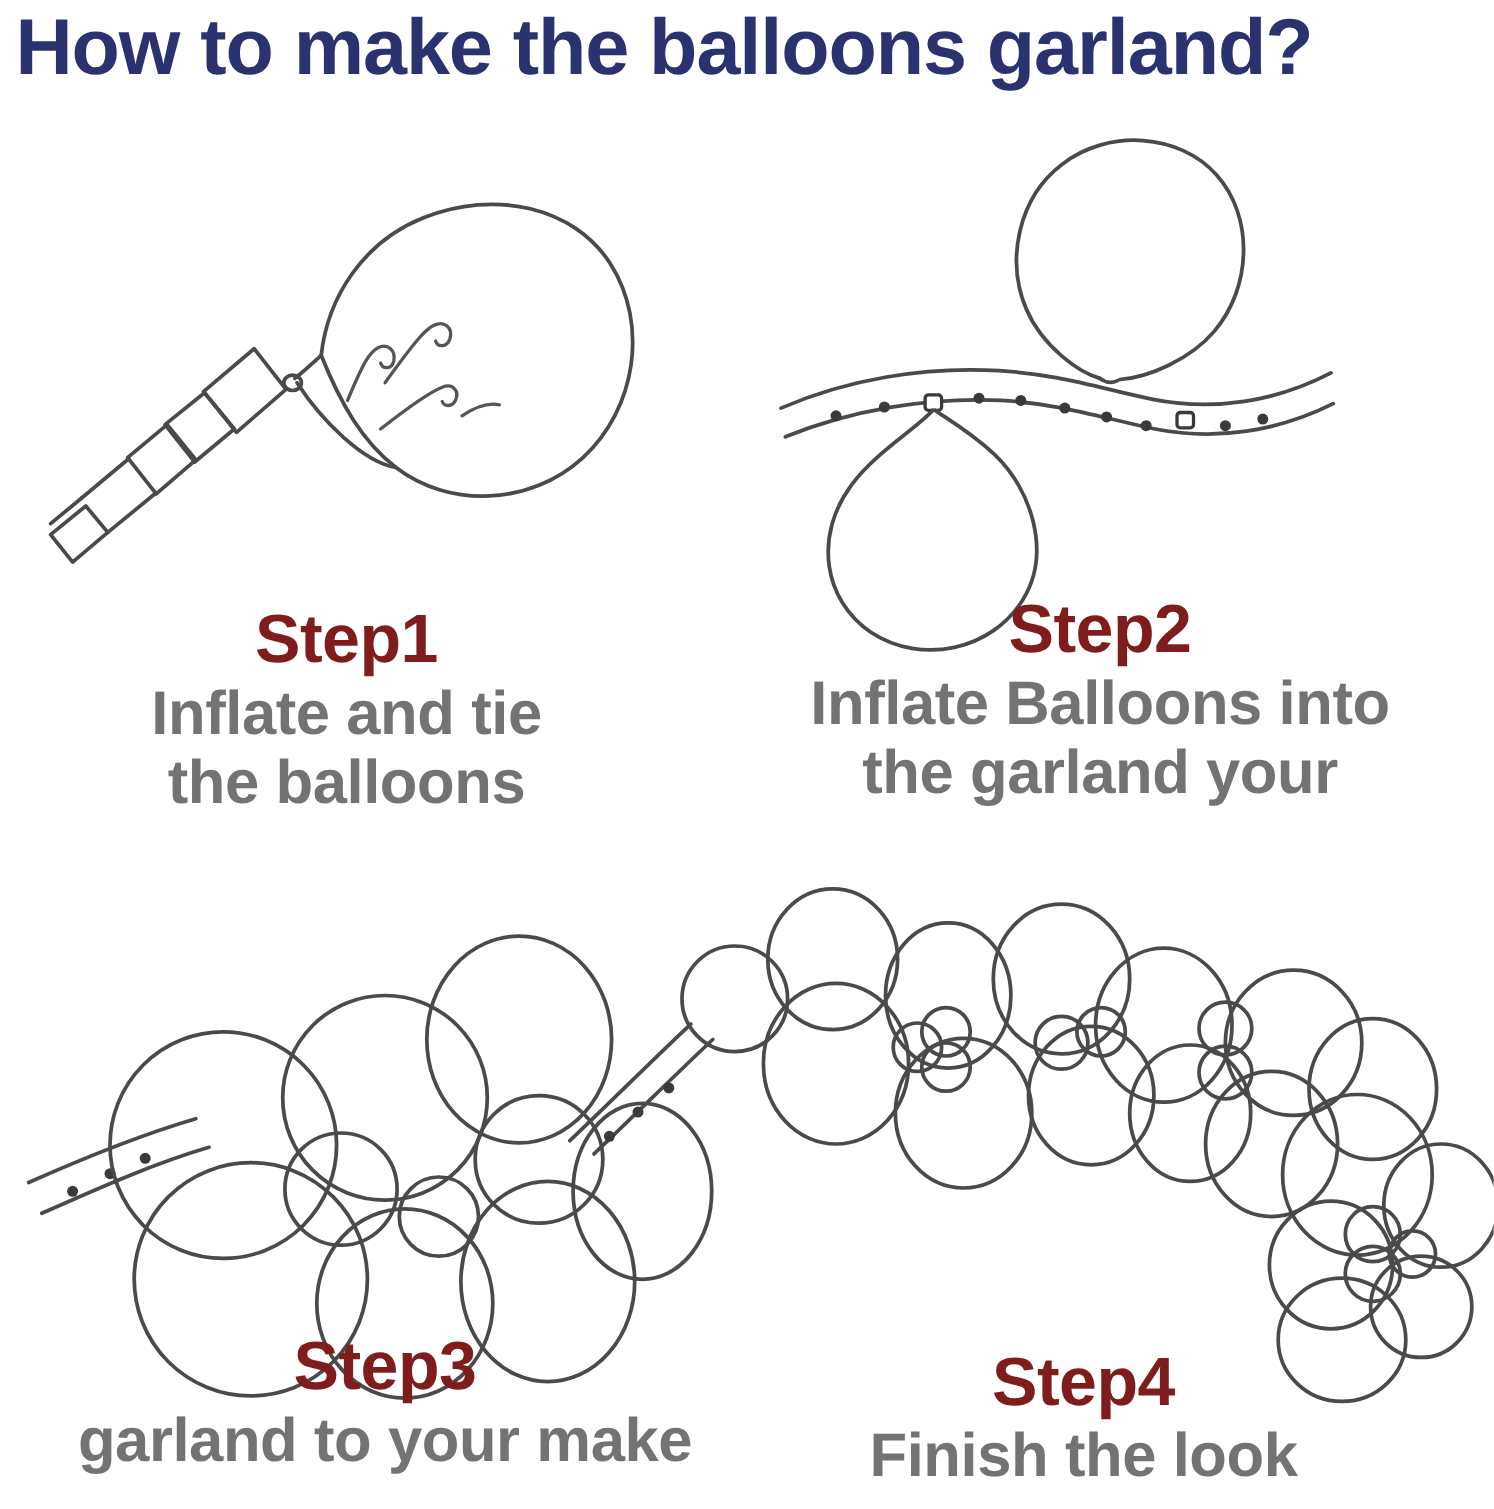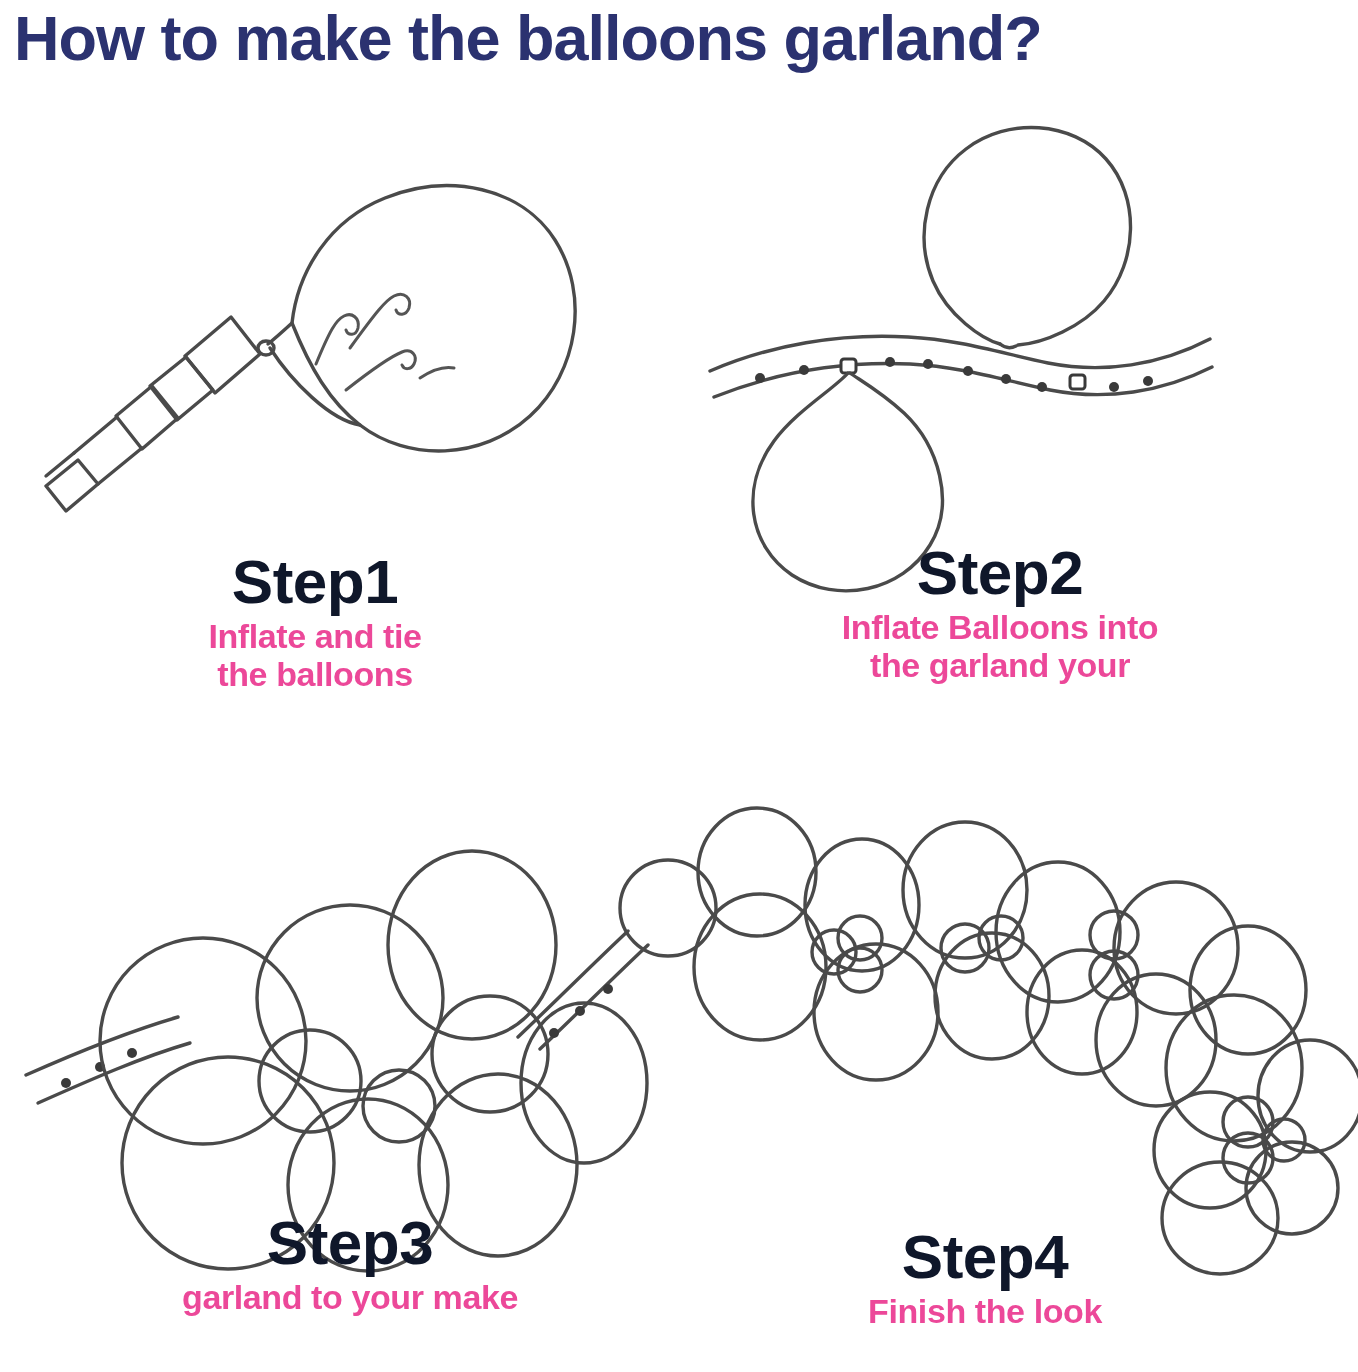--- a/index.html
+++ b/index.html
@@ -18,21 +18,21 @@
     background: #ffffff;
     overflow: hidden;
   }
 
   
   #page-title {
     position: absolute;
     left: 14px;
     top: 2px;
     width: 1340px;
-    font-size: 63px;
+    font-size: 72px;
     font-weight: bold;
     letter-spacing: -1px;
     color: #2b3270;
     font-family: "Liberation Sans", sans-serif;
     white-space: nowrap;
   }
 
   
   .step-cell {
     position: absolute;
@@ -43,29 +43,29 @@
     top: 0;
   }
   .step-caption-block {
     position: absolute;
     text-align: center;
     width: 100%;
   }
   .step-heading {
     font-size: 62px;
     font-weight: bold;
-    color: #0f172a;
+    color: #7f1d1d;
     line-height: 1.02;
     font-family: "Liberation Sans", sans-serif;
     letter-spacing: -0.5px;
   }
   .step-desc {
-    font-size: 34px;
+    font-size: 56px;
     font-weight: bold;
-    color: #ec4899;
+    color: #737373;
     line-height: 1.12;
     font-family: "Liberation Sans", sans-serif;
     margin-top: 4px;
     letter-spacing: -0.4px;
   }
   .step-desc span { display: block; }
 
   
   #cell-step1 { left: 30px;  top: 120px; width: 570px; height: 660px; }
   #cell-step2 { left: 700px; top: 101px; width: 600px; height: 670px; }

